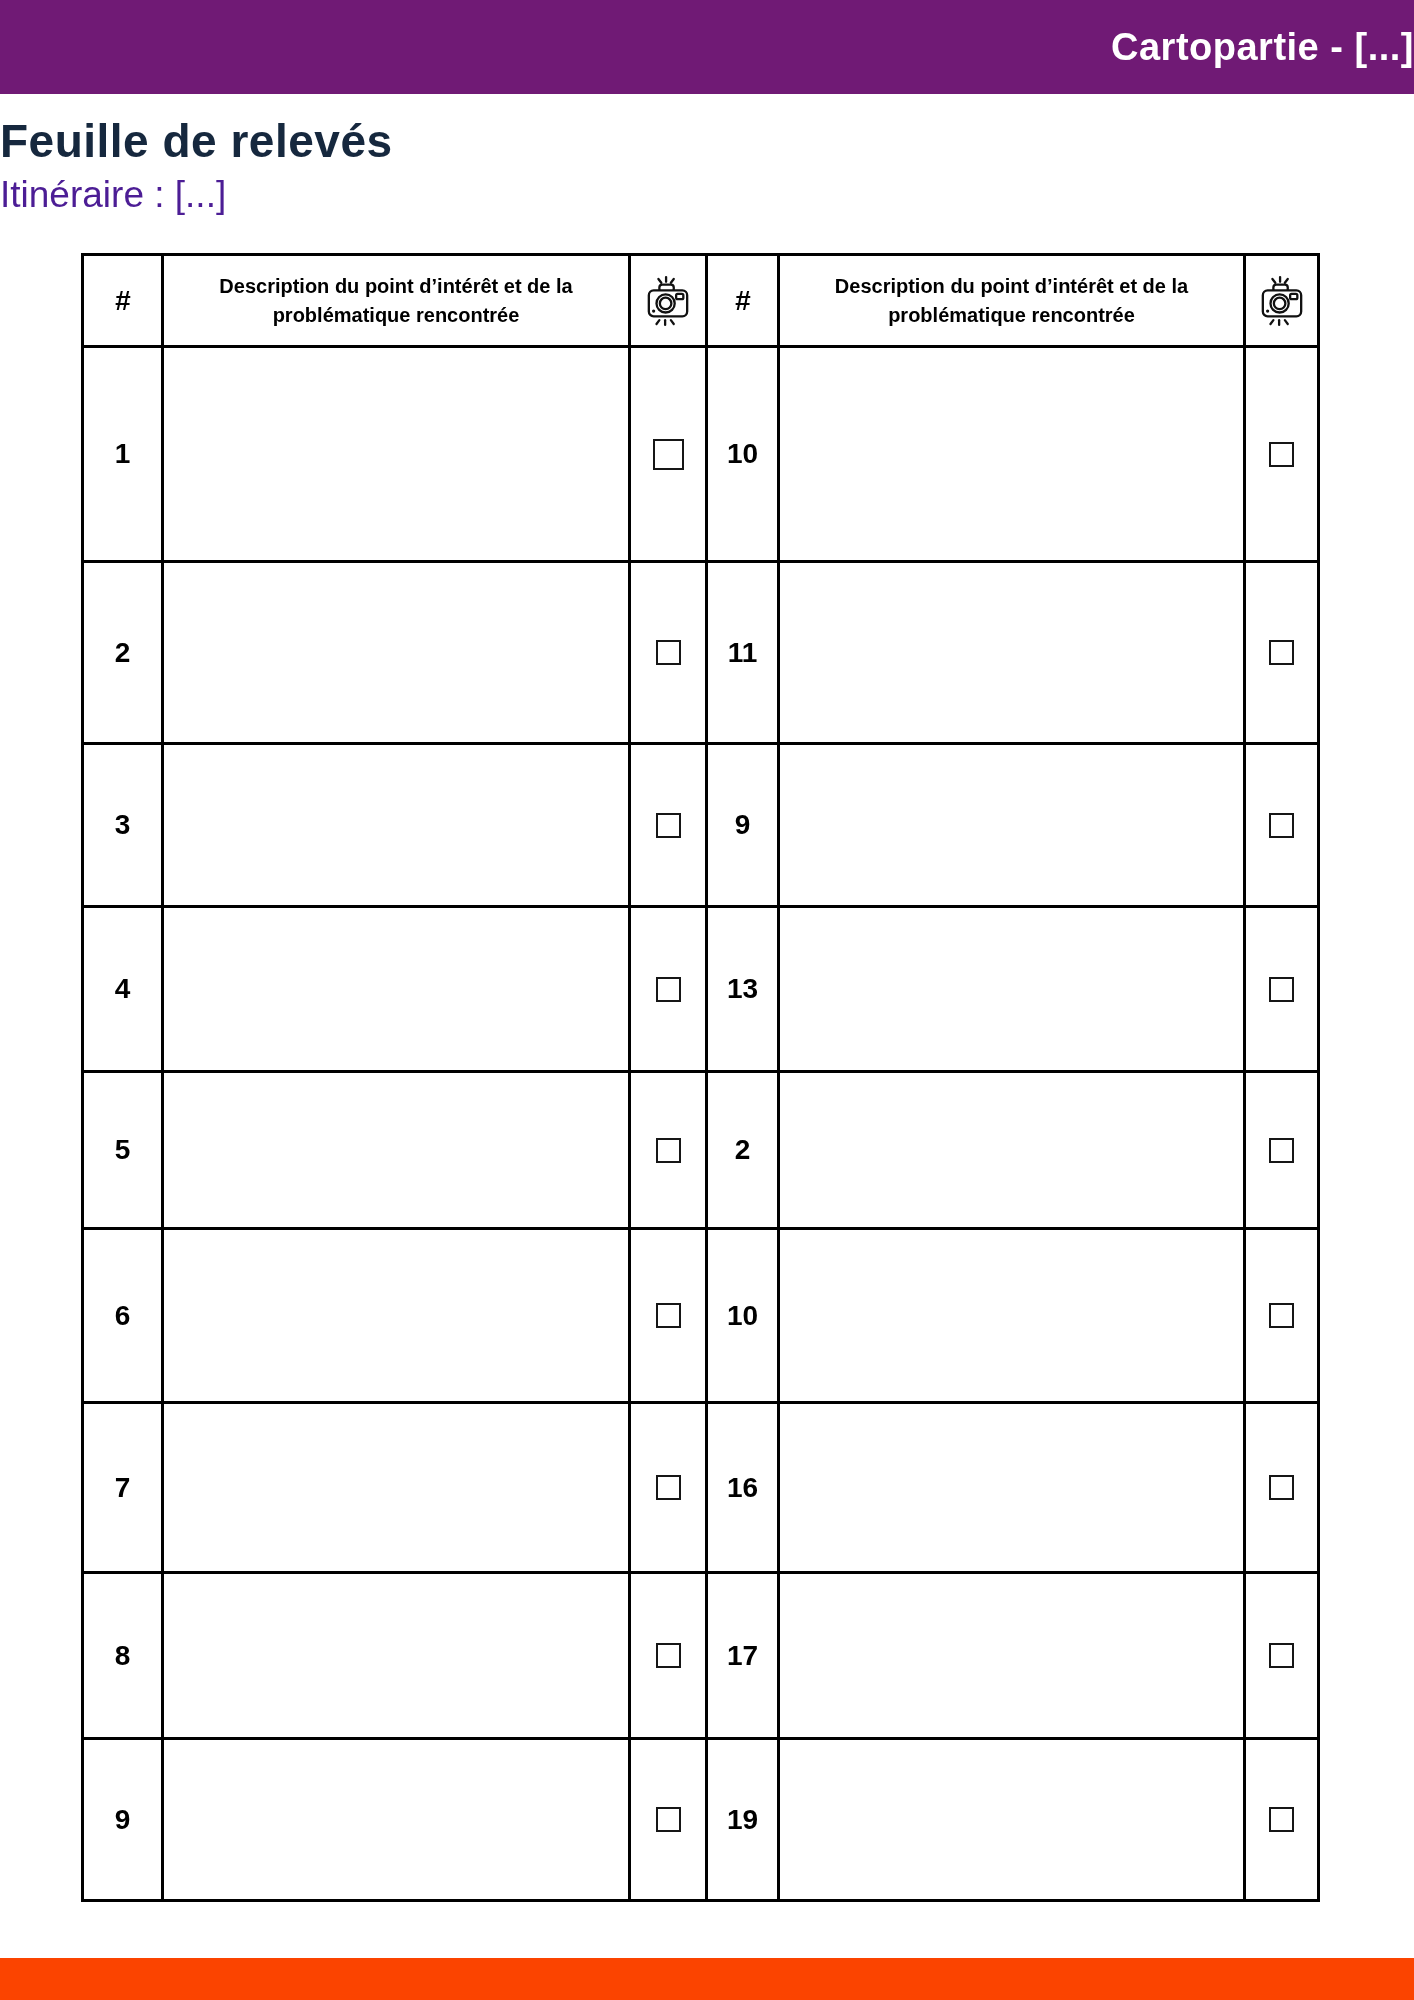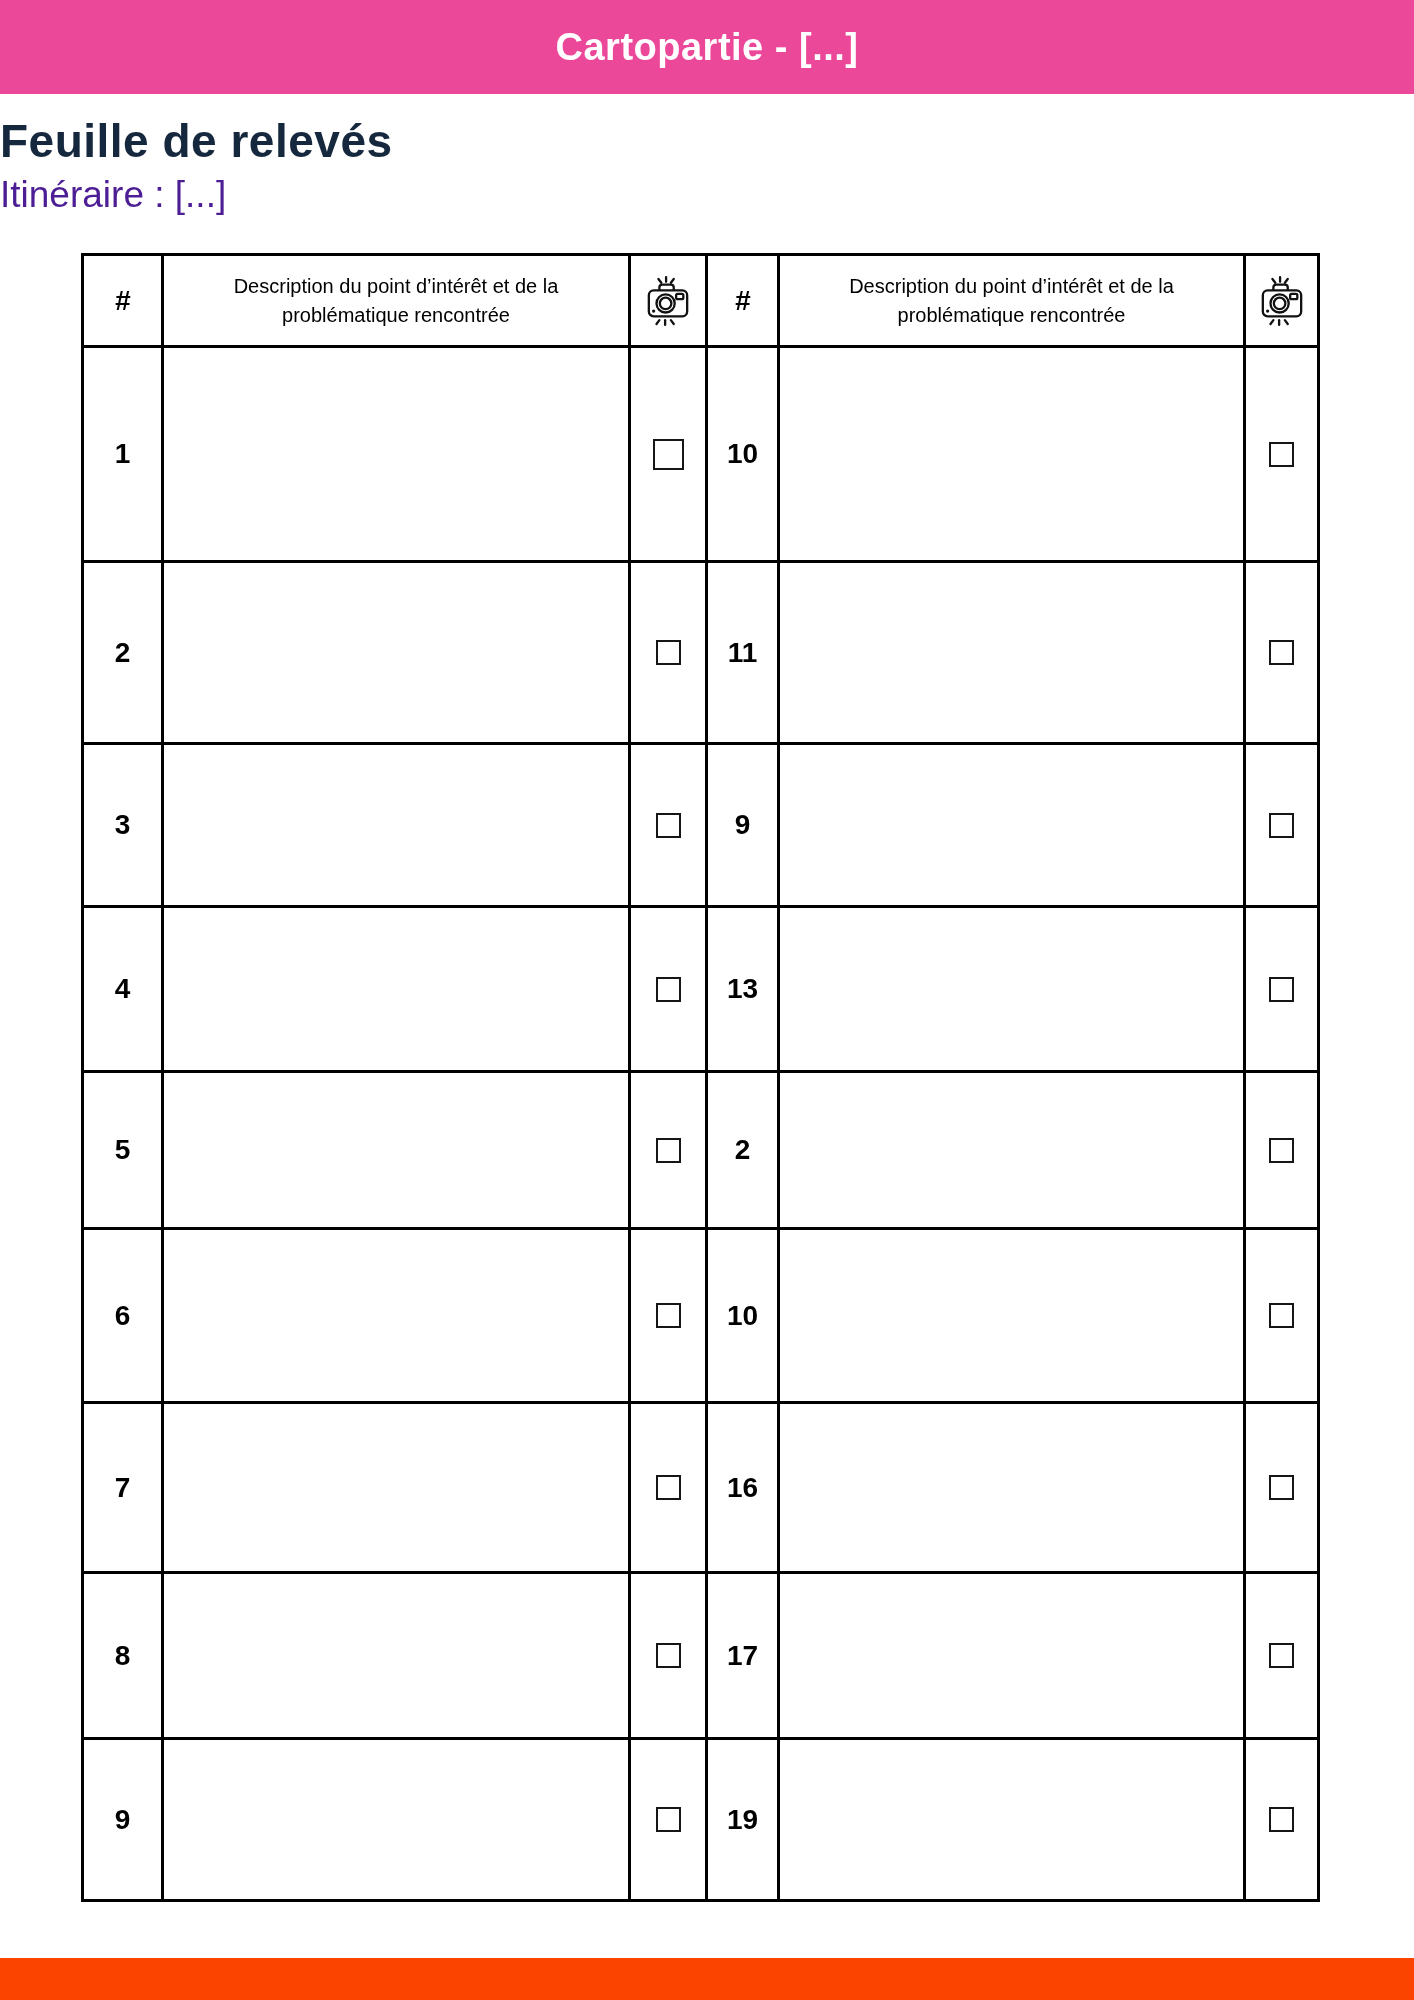--- a/index.html
+++ b/index.html
@@ -6,22 +6,22 @@
   html, body {
     width: 1414px; height: 2000px;
     background: #ffffff;
     font-family: "Liberation Sans", sans-serif;
     position: relative;
     overflow: hidden;
   }
   .banner {
     position: absolute; top: 0; left: 0;
     width: 1414px; height: 94px;
-    background: #ec4899;
-    display: flex; align-items: center; justify-content: center;
+    background: #701a75;
+    display: flex; align-items: center; justify-content: flex-end;
   }
   .banner-title {
     color: #ffffff; font-size: 38px; font-weight: bold;
     letter-spacing: 0.5px;
   }
   .page-title {
     position: absolute; top: 114px; left: 0; width: 1414px;
     font-size: 46px; font-weight: bold; color: #16283E;
     letter-spacing: 0.5px;
   }
@@ -39,21 +39,21 @@
     border: 3px solid #000000;
     vertical-align: middle;
     background: #ffffff;
   }
   td.divider, th.divider { border-left-width: 5px; }
   th.h-num {
     font-size: 28px; font-weight: bold; color: #000;
     text-align: center; font-style: italic;
   }
   th.h-desc {
-    font-size: 20px; font-weight: normal; color: #000;
+    font-size: 20px; font-weight: bold; color: #000;
     text-align: center; line-height: 1.45; padding: 14px 5px;
   }
   th.h-cam { text-align: center; }
   td.num {
     font-size: 28px; font-weight: bold; color: #000;
     text-align: center;
   }
   td.cam { text-align: center; }
   .checkbox {
     width: 25px; height: 25px;

